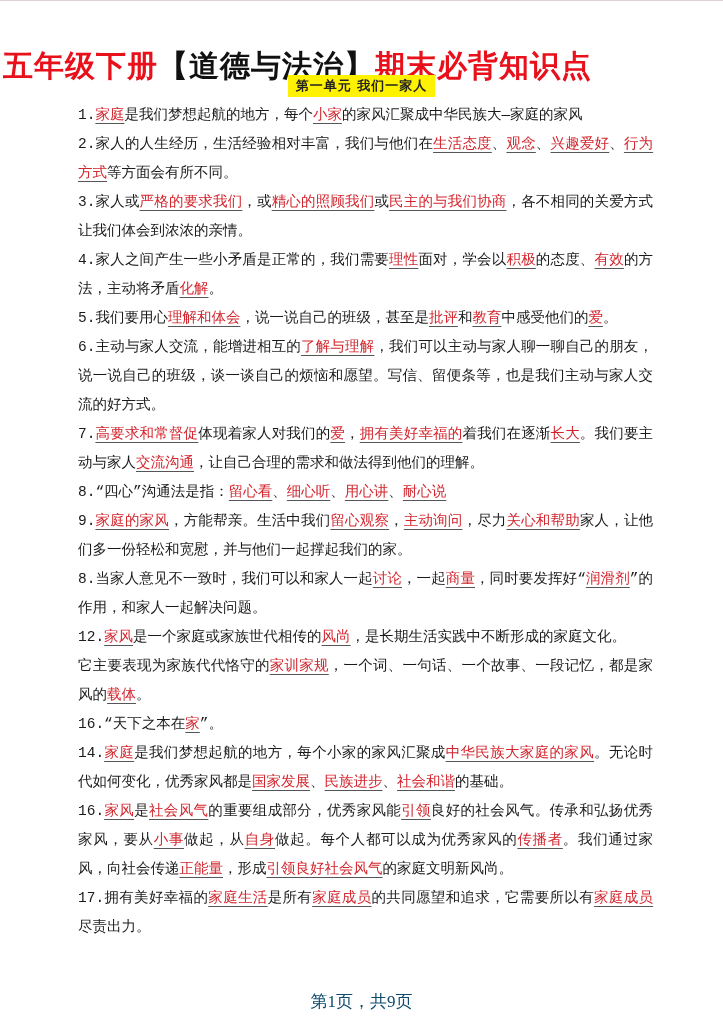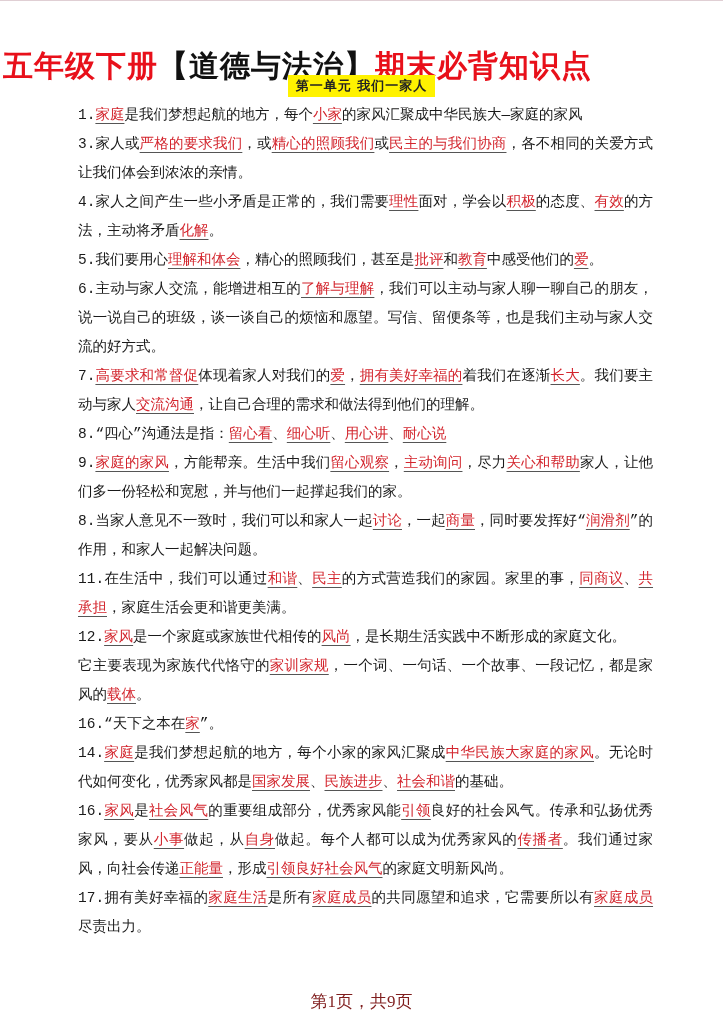--- a/index.html
+++ b/index.html
@@ -12,47 +12,47 @@
   .title .red { color: #e8101a; }
   .title .black { color: #111111; }
   .unit { position: absolute; top: 75px; left: 0; width: 723px; text-align: center; }
   .unit span { display: inline-block; background: #fff200; padding: 2px 8px;
                font-size: 13px; font-weight: bold; color: #222; line-height: 18px; letter-spacing: 1px; }
   .content { position: absolute; top: 101px; left: 78px; width: 575px; font-size: 14.5px; line-height: 29px; }
   .para { margin: 0; text-align: justify; font-family: Liberation Mono, monospace; }
   .hl { color: #d3252d; text-decoration: underline; text-decoration-color: #555;
         text-underline-offset: 4px; text-decoration-thickness: 1.3px; }
   .footer { position: absolute; top: 990px; left: 0; width: 723px; text-align: center;
-            font-family: "Liberation Serif", "DejaVu Serif", serif; font-size: 17px; color: #7f1d1d; }
+            font-family: "Liberation Serif", "DejaVu Serif", serif; font-size: 17px; color: #0c4a6e; }
 </style>
 </head>
 <body>
 
 <div class="topline"></div>
 
 <div class="title">
   <span class="red">五年级下册</span><span class="black">【道德与法治】</span><span class="red">期末必背知识点</span>
 </div>
 
 <div class="unit">
   <span>第一单元   我们一家人</span>
 </div>
 
 <div class="content">
   <div id="items">
       <p class="para"><span>1.</span><span class="hl">家庭</span><span>是我们梦想起航的地方，每个</span><span class="hl">小家</span><span>的家风汇聚成中华民族大—家庭的家风</span></p>
+      <p class="para"><span>2.家人的人生经历，生活经验相对丰富，我们与他们在</span><span class="hl">生活态度</span><span>、</span><span class="hl">观念</span><span>、</span><span class="hl">兴趣爱好</span><span>、</span><span class="hl">行为方式</span><span>等方面会有所不同。</span></p>
       <p class="para"><span>3.家人或</span><span class="hl">严格的要求我们</span><span>，或</span><span class="hl">精心的照顾我们</span><span>或</span><span class="hl">民主的与我们协商</span><span>，各不相同的关爱方式让我们体会到浓浓的亲情。</span></p>
       <p class="para"><span>4.家人之间产生一些小矛盾是正常的，我们需要</span><span class="hl">理性</span><span>面对，学会以</span><span class="hl">积极</span><span>的态度、</span><span class="hl">有效</span><span>的方法，主动将矛盾</span><span class="hl">化解</span><span>。</span></p>
-      <p class="para"><span>5.我们要用心</span><span class="hl">理解和体会</span><span>，精心的照顾我们，甚至是</span><span class="hl">批评</span><span>和</span><span class="hl">教育</span><span>中感受他们的</span><span class="hl">爱</span><span>。</span></p>
+      <p class="para"><span>5.我们要用心</span><span class="hl">理解和体会</span><span>，说一说自己的班级，甚至是</span><span class="hl">批评</span><span>和</span><span class="hl">教育</span><span>中感受他们的</span><span class="hl">爱</span><span>。</span></p>
       <p class="para"><span>6.主动与家人交流，能增进相互的</span><span class="hl">了解与理解</span><span>，我们可以主动与家人聊一聊自己的朋友，说一说自己的班级，谈一谈自己的烦恼和愿望。写信、留便条等，也是我们主动与家人交流的好方式。</span></p>
       <p class="para"><span>7.</span><span class="hl">高要求和常督促</span><span>体现着家人对我们的</span><span class="hl">爱</span><span>，</span><span class="hl">拥有美好幸福的</span><span>着我们在逐渐</span><span class="hl">长大</span><span>。我们要主动与家人</span><span class="hl">交流沟通</span><span>，让自己合理的需求和做法得到他们的理解。</span></p>
       <p class="para"><span>8.“四心”沟通法是指：</span><span class="hl">留心看</span><span>、</span><span class="hl">细心听</span><span>、</span><span class="hl">用心讲</span><span>、</span><span class="hl">耐心说</span></p>
       <p class="para"><span>9.</span><span class="hl">家庭的家风</span><span>，方能帮亲。生活中我们</span><span class="hl">留心观察</span><span>，</span><span class="hl">主动询问</span><span>，尽力</span><span class="hl">关心和帮助</span><span>家人，让他们多一份轻松和宽慰，并与他们一起撑起我们的家。</span></p>
       <p class="para"><span>8.当家人意见不一致时，我们可以和家人一起</span><span class="hl">讨论</span><span>，一起</span><span class="hl">商量</span><span>，同时要发挥好“</span><span class="hl">润滑剂</span><span>”的作用，和家人一起解决问题。</span></p>
-      <p class="para"><span>11.在生活中，我们可以通过</span><span class="hl">和谐</span><span>、</span><span class="hl">民主</span><span>的方式营造我们的家园。家里的事，</span><span class="hl">同商议</span><span>、</span><span class="hl">共承担</span><span>，家庭生活会更和谐更美满。</span></p>
       <p class="para"><span>12.</span><span class="hl">家风</span><span>是一个家庭或家族世代相传的</span><span class="hl">风尚</span><span>，是长期生活实践中不断形成的家庭文化。</span></p>
       <p class="para"><span>它主要表现为家族代代恪守的</span><span class="hl">家训家规</span><span>，一个词、一句话、一个故事、一段记忆，都是家风的</span><span class="hl">载体</span><span>。</span></p>
       <p class="para"><span>16.“天下之本在</span><span class="hl">家</span><span>”。</span></p>
       <p class="para"><span>14.</span><span class="hl">家庭</span><span>是我们梦想起航的地方，每个小家的家风汇聚成</span><span class="hl">中华民族大家庭的家风</span><span>。无论时代如何变化，优秀家风都是</span><span class="hl">国家发展</span><span>、</span><span class="hl">民族进步</span><span>、</span><span class="hl">社会和谐</span><span>的基础。</span></p>
       <p class="para"><span>16.</span><span class="hl">家风</span><span>是</span><span class="hl">社会风气</span><span>的重要组成部分，优秀家风能</span><span class="hl">引领</span><span>良好的社会风气。传承和弘扬优秀家风，要从</span><span class="hl">小事</span><span>做起，从</span><span class="hl">自身</span><span>做起。每个人都可以成为优秀家风的</span><span class="hl">传播者</span><span>。我们通过家风，向社会传递</span><span class="hl">正能量</span><span>，形成</span><span class="hl">引领良好社会风气</span><span>的家庭文明新风尚。</span></p>
       <p class="para"><span>17.拥有美好幸福的</span><span class="hl">家庭生活</span><span>是所有</span><span class="hl">家庭成员</span><span>的共同愿望和追求，它需要所以有</span><span class="hl">家庭成员</span><span>尽责出力。</span></p>
     </div>
 
 </div>
 

